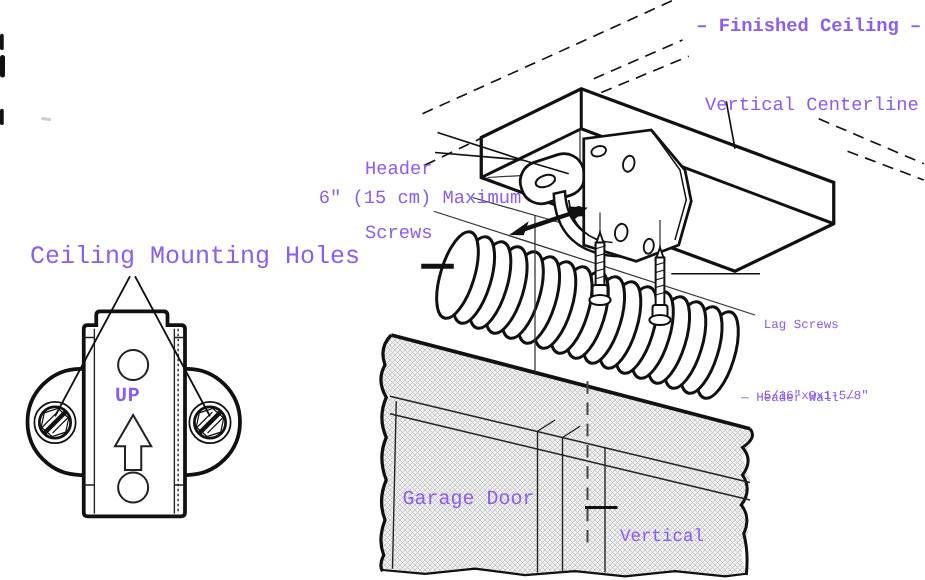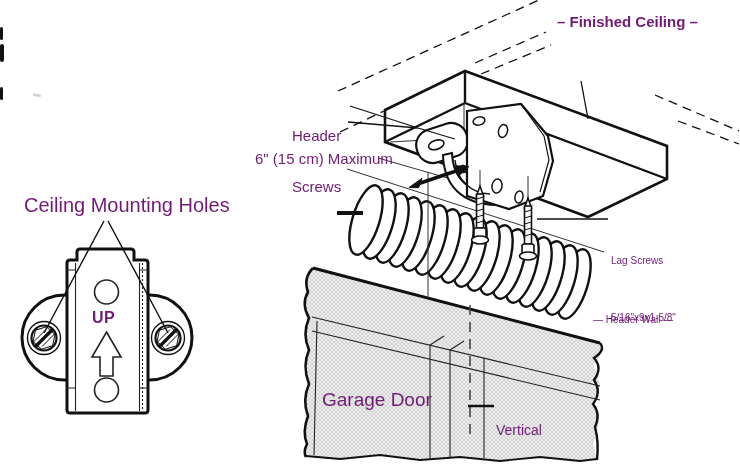--- a/index.html
+++ b/index.html
@@ -1,19 +1,19 @@
 <!DOCTYPE html>
 <html><head>
 <meta charset="utf-8">
 <style>
   html,body{margin:0;padding:0;background:#fff;}
   .stage{position:relative;width:740px;height:464px;background:#fff;overflow:hidden;
          font-family:"Liberation Sans",sans-serif;color:#111;}
   .stage svg{position:absolute;left:0;top:0;}
-  .lbl{position:absolute;white-space:pre;font-size:15px;line-height:17px;color:#701a75;}
+  .lbl{position:absolute;white-space:pre;font-size:15px;line-height:17px;color:#8b5cf6;font-family:Liberation Mono, monospace;}
   .lbl.bold{font-weight:bold;}
   .lbl.small{font-size:10px;line-height:15.5px;}
 </style>
 </head>
 <body>
 
 <div class="stage">
 
 <svg width="740" height="464" viewBox="0 0 740 464">
   <defs>
@@ -187,38 +187,39 @@
   </g>
 </svg>
 
 <div class="lbl" style="left:24px;top:197px;font-size:20px">Ceiling Mounting Holes</div>
 
 <div class="lbl" style="left:92px;top:309px;font-size:16px;font-weight:600;letter-spacing:0.5px">UP</div>
 
 <div class="lbl bold" style="left:557px;top:13px">– Finished Ceiling –</div>
 
 <div class="lbl" style="left:564px;top:42px">
+  <div>Vertical Centerline</div>
 </div>
 
 <div class="lbl" style="left:292px;top:93px">
   <div>Header</div>
   <div>Screws</div>
 </div>
 
 <div class="lbl" style="left:255px;top:150px">6" (15 cm) Maximum</div>
 
 
 <div class="lbl small" style="left:611px;top:213px;line-height:19px">
   <div>Lag Screws</div>
   <div>5/16"x9x1-5/8"</div>
 </div>
 
 <div class="lbl small" style="left:593px;top:312px">— Header Wall —</div>
 
-<div class="lbl small" style="left:322px;top:392px;font-size:19px">Garage Door</div>
+<div class="lbl small" style="left:322px;top:392px;font-size:16px">Garage Door</div>
 
 <div class="lbl" style="left:496px;top:392px;font-size:14px;line-height:15.5px">
   <div>Vertical</div>
   
   
 </div>
 
 </div>
 
 </body></html>

